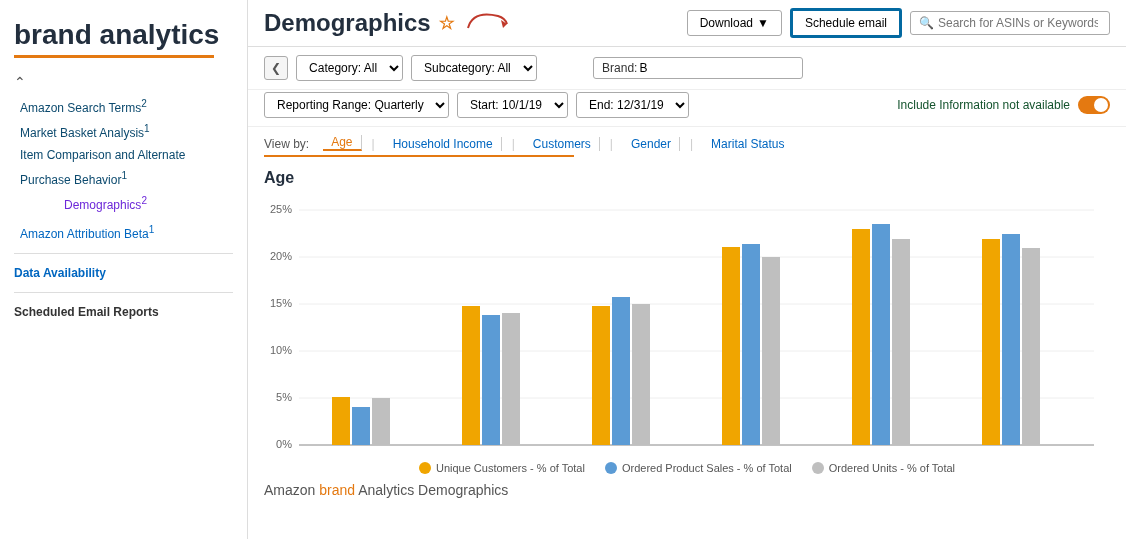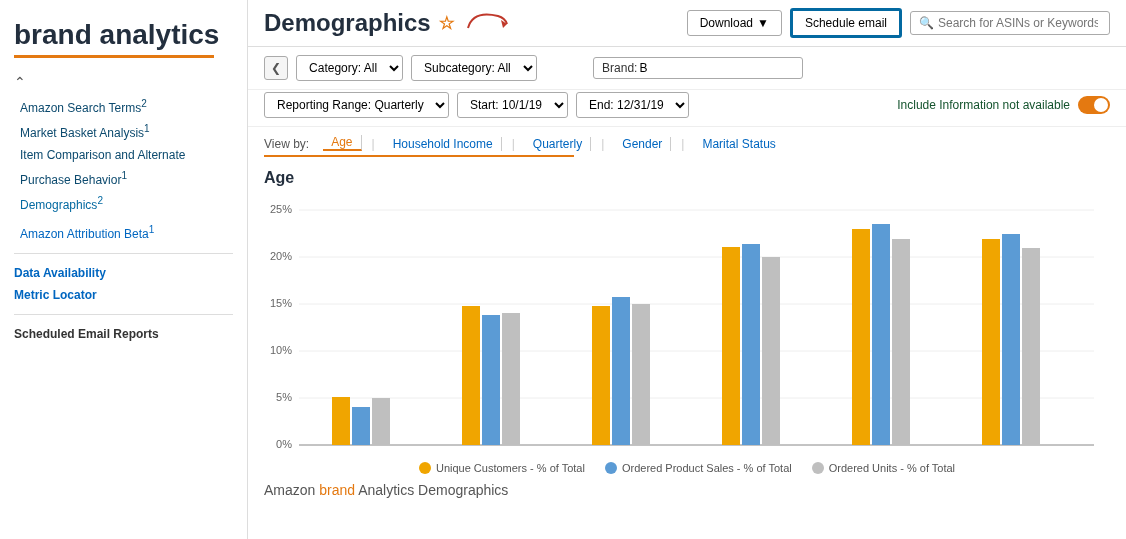--- a/index.html
+++ b/index.html
@@ -10,21 +10,21 @@
     
     .sidebar { width: 248px; min-width: 248px; background: #fff; border-right: 1px solid #ddd; padding: 10px 0; overflow-y: auto; }
     .sidebar-logo { padding: 10px 14px 8px; }
     .sidebar-logo-text { font-size: 28px; font-weight: bold; color: #232f3e; line-height: 1.1; }
     .sidebar-logo-text span { color: #e47911; }
     .sidebar-logo-underline { height: 3px; background: #e47911; margin-top: 4px; width: 200px; }
     .sidebar-section-header { display: flex; align-items: center; justify-content: space-between; padding: 8px 14px 4px; cursor: pointer; }
     .sidebar-section-title { font-size: 12px; font-weight: bold; color: #333; }
     .sidebar-chevron { font-size: 14px; color: #555; }
     .sidebar-nav-item { padding: 4px 14px 4px 20px; font-size: 12px; color: #0c4a6e; cursor: pointer; }
-    .sidebar-nav-item.active { color: #0369a1; }
+    .sidebar-nav-item.active { color: #6d28d9; margin-left: 44px; }
     .sidebar-divider { height: 1px; background: #ddd; margin: 8px 14px; }
     .sidebar-link { padding: 4px 14px; font-size: 12px; color: #0066c0; cursor: pointer; font-weight: bold; }
     .sidebar-link.scheduled { color: #333; }
 
     
     .content { flex: 1; overflow-y: auto; padding: 0; }
 
     
     .header-bar { display: flex; align-items: center; justify-content: space-between; padding: 8px 16px; border-bottom: 1px solid #ddd; }
     .header-title { font-size: 24px; font-weight: bold; color: #232f3e; display: flex; align-items: center; gap: 8px; }
@@ -99,23 +99,20 @@
         <span>Demographics</span><sup>2</sup>
       </div>
 
       <div style="margin-top:4px; padding: 4px 14px 4px 20px; font-size:12px; color:#0066c0; cursor:pointer;">
         <span>Amazon Attribution Beta</span><sup>1</sup>
       </div>
 
       <div class="sidebar-divider"></div>
       <div class="sidebar-link">
         <span>Data Availability</span>
-      </div>
-      <div class="sidebar-link">
-        <span>Metric Locator</span>
       </div>
       <div class="sidebar-divider"></div>
       <div class="sidebar-link scheduled">
         <span>Scheduled Email Reports</span>
       </div>
     </div>
 
     <div class="content">
 
       <div class="header-bar">
@@ -174,21 +171,21 @@
           <div class="toggle-switch"></div>
         </div>
       </div>
 
       <div class="viewby-row">
         <span class="viewby-label">View by:</span>
         <span class="viewby-tab active">Age</span>
         <span style="color:#ccc;padding:0 2px;">|</span>
         <span class="viewby-tab">Household Income</span>
         <span style="color:#ccc;padding:0 2px;">|</span>
-        <span class="viewby-tab">Quarterly</span>
+        <span class="viewby-tab">Customers</span>
         <span style="color:#ccc;padding:0 2px;">|</span>
         <span class="viewby-tab">Gender</span>
         <span style="color:#ccc;padding:0 2px;">|</span>
         <span class="viewby-tab">Marital Status</span>
       </div>
       <div style="height:2px; background:#e47911; margin: 0 16px 4px; width:310px;"></div>
 
       <div class="chart-section">
         <div class="chart-title">Age</div>
         <div class="chart-wrapper">

